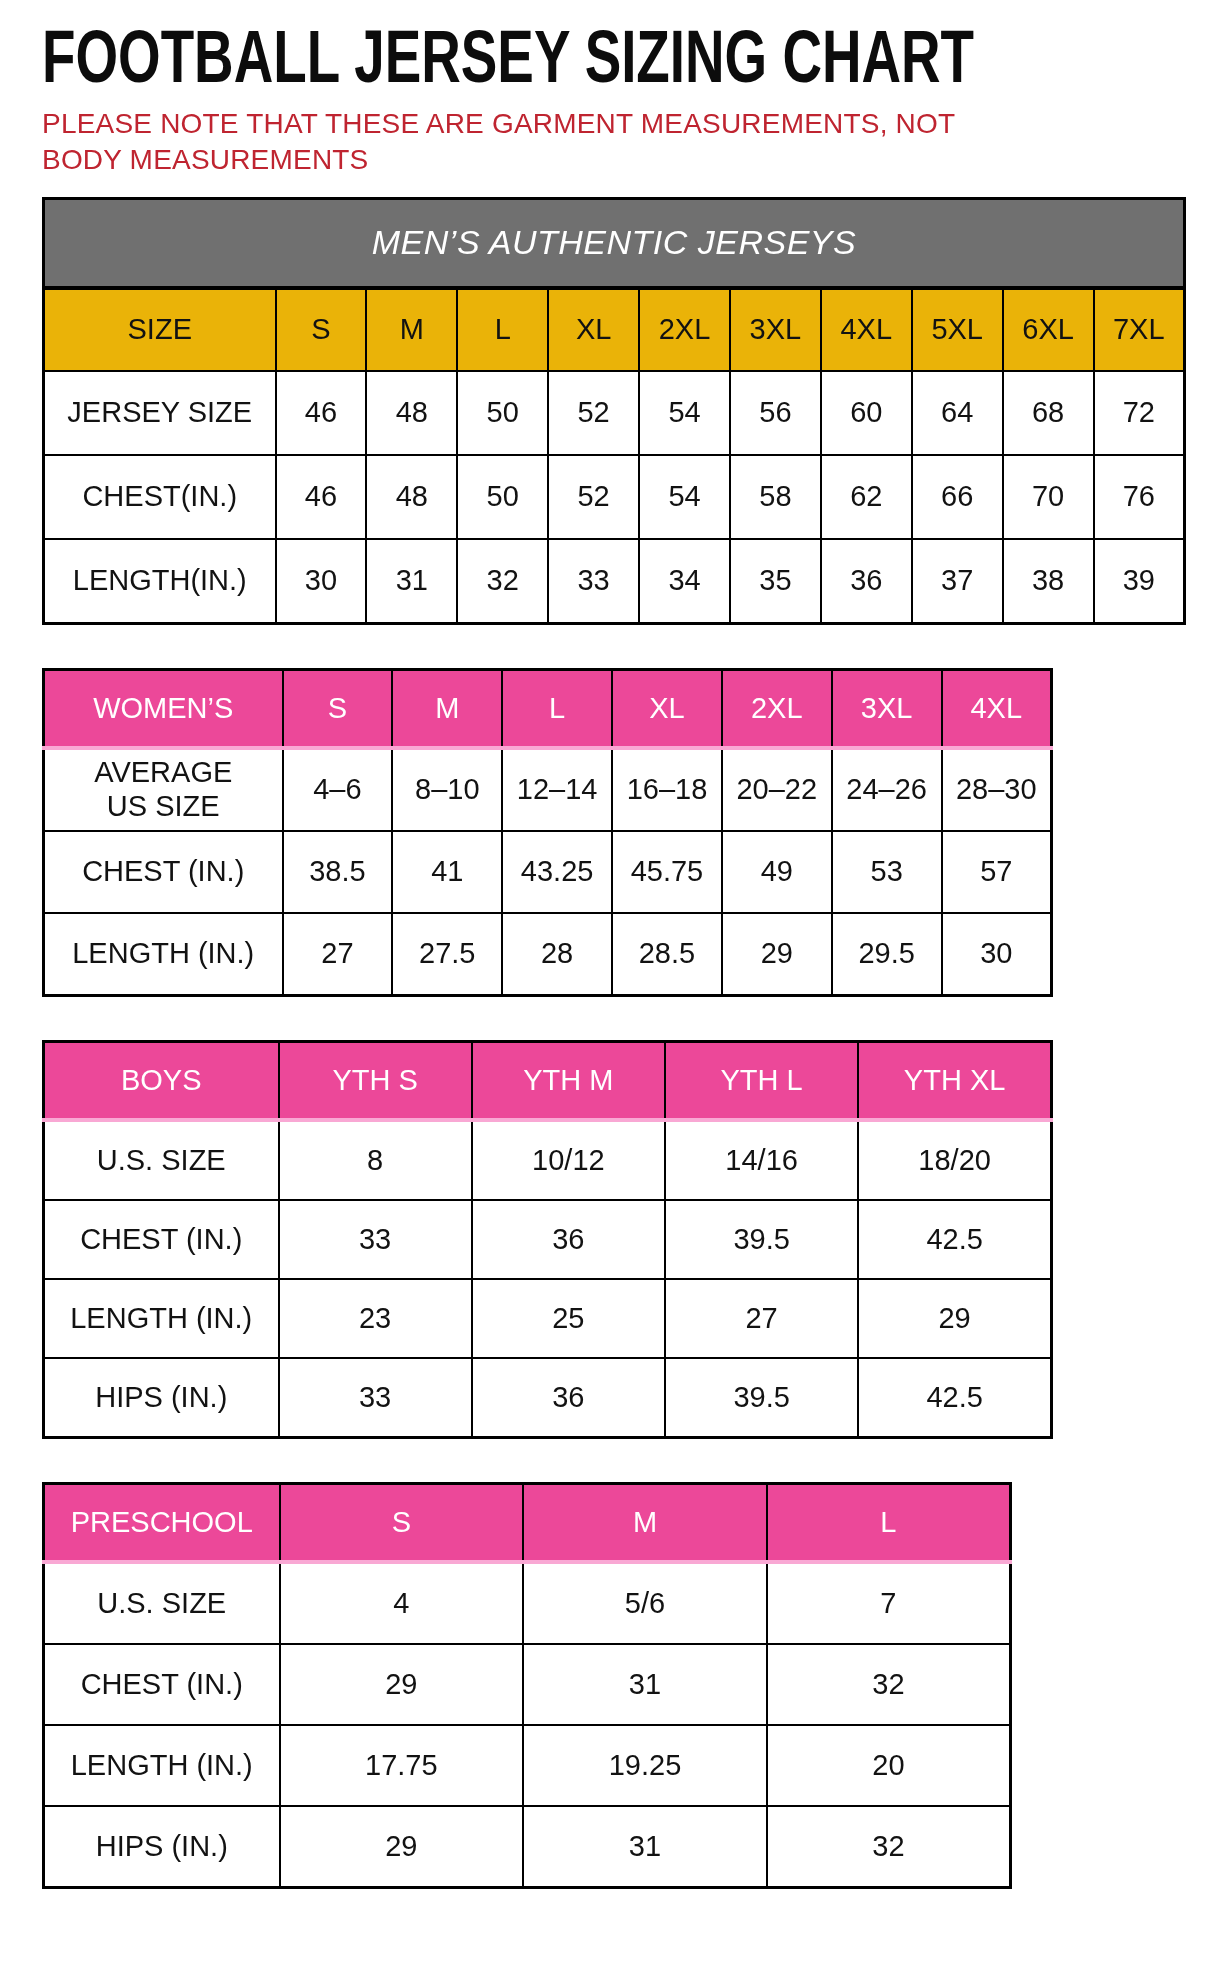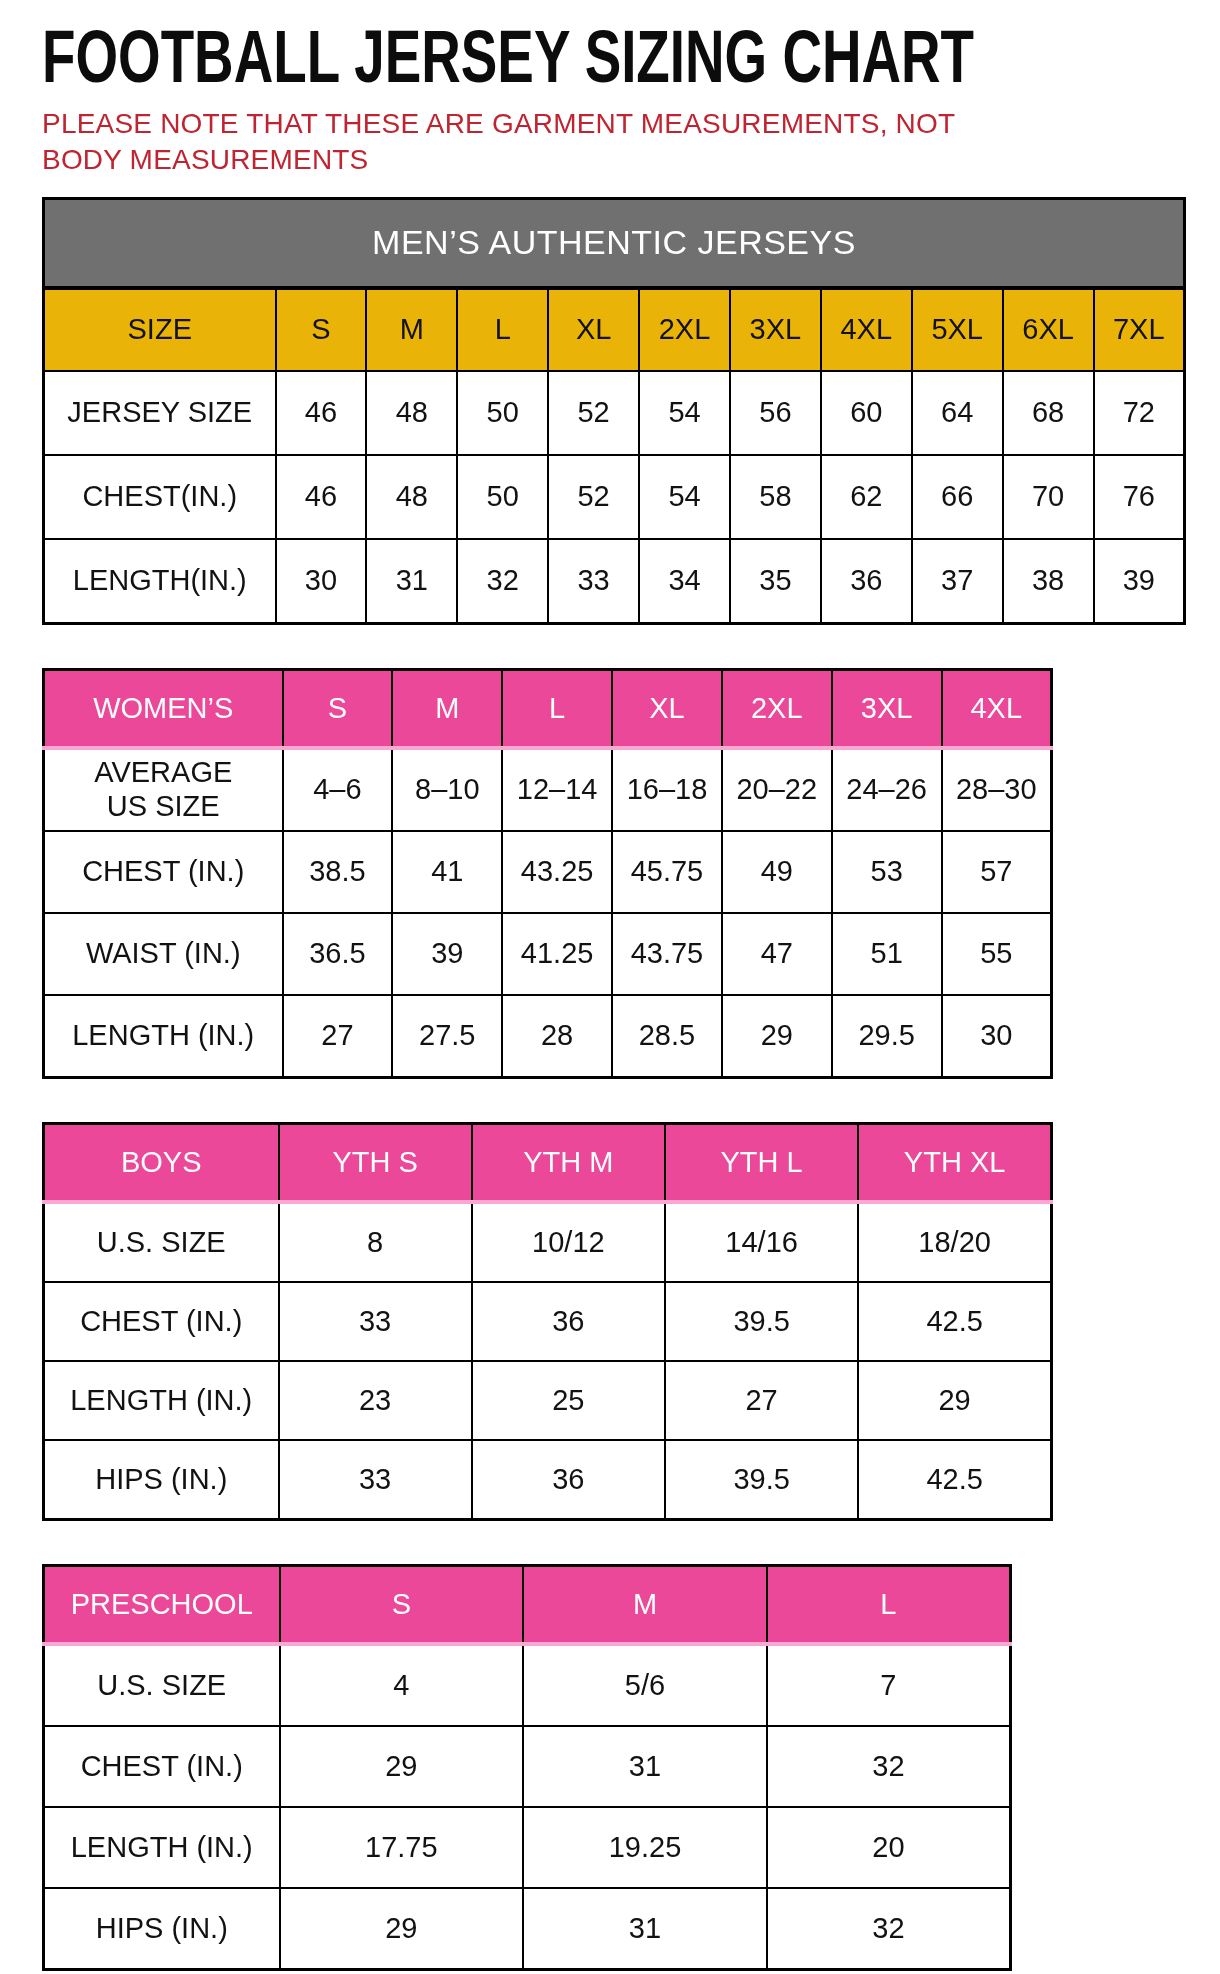--- a/index.html
+++ b/index.html
@@ -47,20 +47,21 @@
     vertical-align:middle;
   }
   
   .tbl tr.banner td {
     background:#707070;
     color:#ffffff;
     font-size:34px;
     height:86px;
     border-bottom:4px solid #000;
     letter-spacing:0.5px;
+    font-style:italic;
   }
   
   .tbl tr.head th {
     background:#ec4899;
     color:#ffffff;
     height:75px;
     border-bottom:4px solid #f9a8d4;
   }
   
   table.mens tr.head th {
@@ -209,30 +210,20 @@
           <td class="rowlabel">CHEST (IN.)</td>
           <td>38.5</td>
           <td>41</td>
           <td>43.25</td>
           <td>45.75</td>
           <td>49</td>
           <td>53</td>
           <td>57</td>
         </tr>
         <tr>
-          <td class="rowlabel">WAIST (IN.)</td>
-          <td>36.5</td>
-          <td>39</td>
-          <td>41.25</td>
-          <td>43.75</td>
-          <td>47</td>
-          <td>51</td>
-          <td>55</td>
-        </tr>
-        <tr>
           <td class="rowlabel">LENGTH (IN.)</td>
           <td>27</td>
           <td>27.5</td>
           <td>28</td>
           <td>28.5</td>
           <td>29</td>
           <td>29.5</td>
           <td>30</td>
         </tr>
       </tbody>

